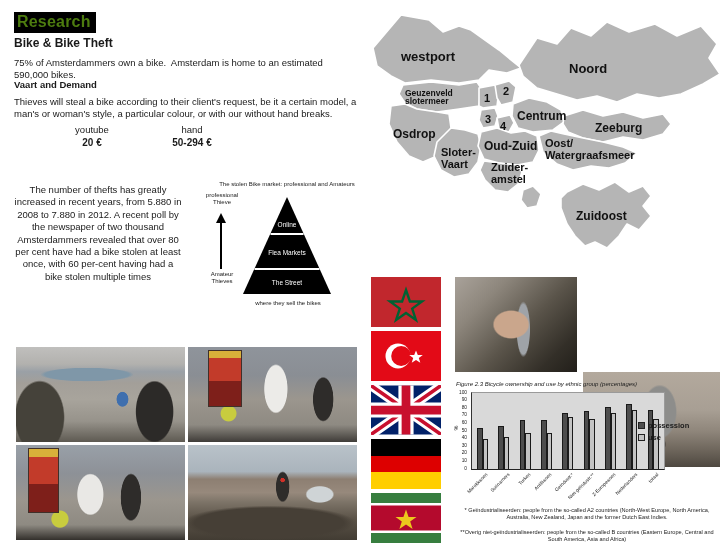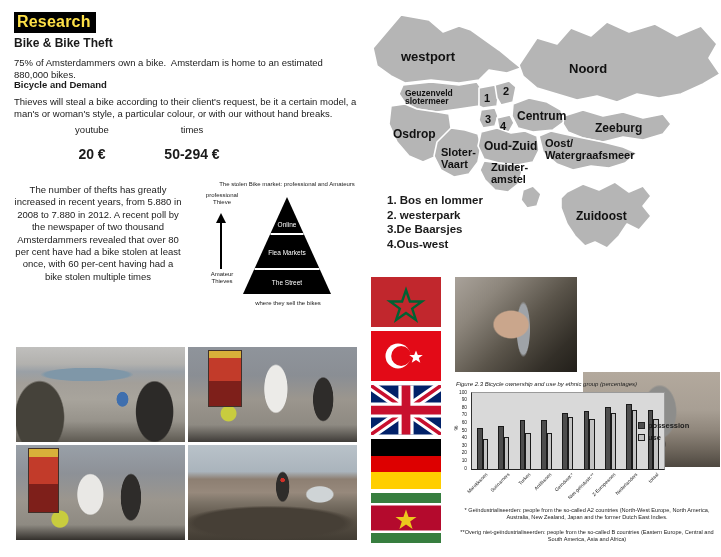--- a/index.html
+++ b/index.html
@@ -2,30 +2,30 @@
 <html><head>
 <meta charset="utf-8">
 <style>
   html,body{margin:0;padding:0;background:#e8e8e8;}
   .page{position:relative;width:721px;height:557px;background:#ffffff;overflow:hidden;
         font-family:"Liberation Sans",sans-serif;color:#1a1a1a;}
   .abs{position:absolute;}
   .pre{white-space:pre-wrap;}
 
   
-  .research{left:14px;top:12px;background:#000;color:#fde047;font-size:16px;font-weight:bold;
+  .research{left:14px;top:12px;background:#000;color:#4d7c0f;font-size:16px;font-weight:bold;
             padding:1px 5px 2px 3px;letter-spacing:.2px;}
   .subtitle{left:14px;top:36px;font-size:12px;font-weight:bold;}
   .intro{left:14px;top:57px;width:340px;font-size:9.5px;line-height:12px;}
   .supply-h{left:14px;top:79px;font-size:9.5px;font-weight:bold;}
   .supply-t{left:14px;top:96px;width:345px;font-size:9.5px;line-height:12px;}
   .prices{left:42px;top:124px;width:300px;display:flex;}
   .price-col{width:100px;text-align:center;}
   .price-label{font-size:9.5px;}
-  .price-value{font-size:14px;font-weight:bold;margin-top:11px;}
+  .price-value{font-size:10px;font-weight:bold;margin-top:2px;}
   .thefts{left:14px;top:184px;width:168px;font-size:9.5px;line-height:12.4px;text-align:center;}
   .vcaption{left:14px;top:322px;width:245px;font-size:10.5px;font-weight:bold;line-height:13px;}
 
   
   .pyr-title{left:198px;top:181px;width:178px;text-align:center;font-size:6px;color:#222;}
   .pyr-arrow{left:214px;top:213px;}
   .pyr-top{left:196px;top:192px;width:52px;text-align:center;font-size:6px;line-height:7px;}
   .pyr-bottom{left:196px;top:271px;width:52px;text-align:center;font-size:6px;line-height:7px;}
   .pyr-caption{left:243px;top:300px;width:90px;text-align:center;font-size:6px;}
   .pyr-svg{left:243px;top:197px;}
@@ -107,31 +107,31 @@
   .footnotes{left:455px;top:507px;width:264px;font-size:5.6px;line-height:7px;text-align:center;color:#222;}
   .footnotes div{margin-bottom:8px;}
 </style>
 </head>
 <body>
 
 <div class="page">
 
   <div class="abs research">Research</div>
   <div class="abs subtitle">Bike &amp; Bike Theft</div>
-  <div class="abs intro pre">75% of Amsterdammers own a bike.  Amsterdam is home to an estimated 880,000 bikes.</div>
-  <div class="abs supply-h">Bicycle and Demand</div>
+  <div class="abs intro pre">75% of Amsterdammers own a bike.  Amsterdam is home to an estimated 590,000 bikes.</div>
+  <div class="abs supply-h">Vaart and Demand</div>
   <div class="abs supply-t pre">Thieves will steal a bike according to their client's request, be it a certain model, a man's or woman's style, a particular colour, or with our without hand breaks.</div>
 
   <div class="abs prices">
     <div class="price-col">
       <div class="price-label">youtube</div>
       <div class="price-value">20 €</div>
     </div>
     <div class="price-col">
-      <div class="price-label">times</div>
+      <div class="price-label">hand</div>
       <div class="price-value">50-294 €</div>
     </div>
   </div>
 
   <div class="abs thefts pre">The number of thefts has greatly increased in recent years, from 5.880 in 2008 to 7.880 in 2012. A recent poll by the newspaper of two thousand Amsterdammers revealed that over 80 per cent have had a bike stolen at least once, with 60 per-cent having had a bike stolen multiple times</div>
 
   <div class="abs pyr-title">The stolen Bike market: professional and Amateurs</div>
   <div class="abs pyr-top">
     <div>professional</div>
     <div>Thieve</div>
@@ -198,26 +198,20 @@
     <text class="t11" x="70" y="146">Sloter-</text>
     <text class="t11" x="70" y="158">Vaart</text>
     <text class="t12" x="113" y="140">Oud-Zuid</text>
     <text class="t11" x="174" y="137">Oost/</text>
     <text class="t11" x="174" y="149">Watergraafsmeer</text>
     <text class="t11" x="120" y="161">Zuider-</text>
     <text class="t11" x="120" y="173">amstel</text>
     <text class="t12" x="205" y="210">Zuidoost</text>
   </svg>
 
-  <div class="abs map-legend">
-    <div>1. Bos en lommer</div>
-    <div>2. westerpark</div>
-    <div>3.De Baarsjes</div>
-    <div>4.Ous-west</div>
-  </div>
 
   <div class="abs flags">
     <div class="flag" title="Morocco">
       <svg width="70" height="50" viewBox="0 0 70 50">
         <rect width="70" height="50" fill="#c1272d"></rect>
         <polygon points="35,13 38.9,24.5 51,24.5 41.2,31.6 44.9,43 35,36 25.1,43 28.8,31.6 19,24.5 31.1,24.5" fill="none" stroke="#006233" stroke-width="2.4"></polygon>
       </svg>
     </div>
     <div class="flag" title="Turkey">
       <svg width="70" height="50" viewBox="0 0 70 50">

